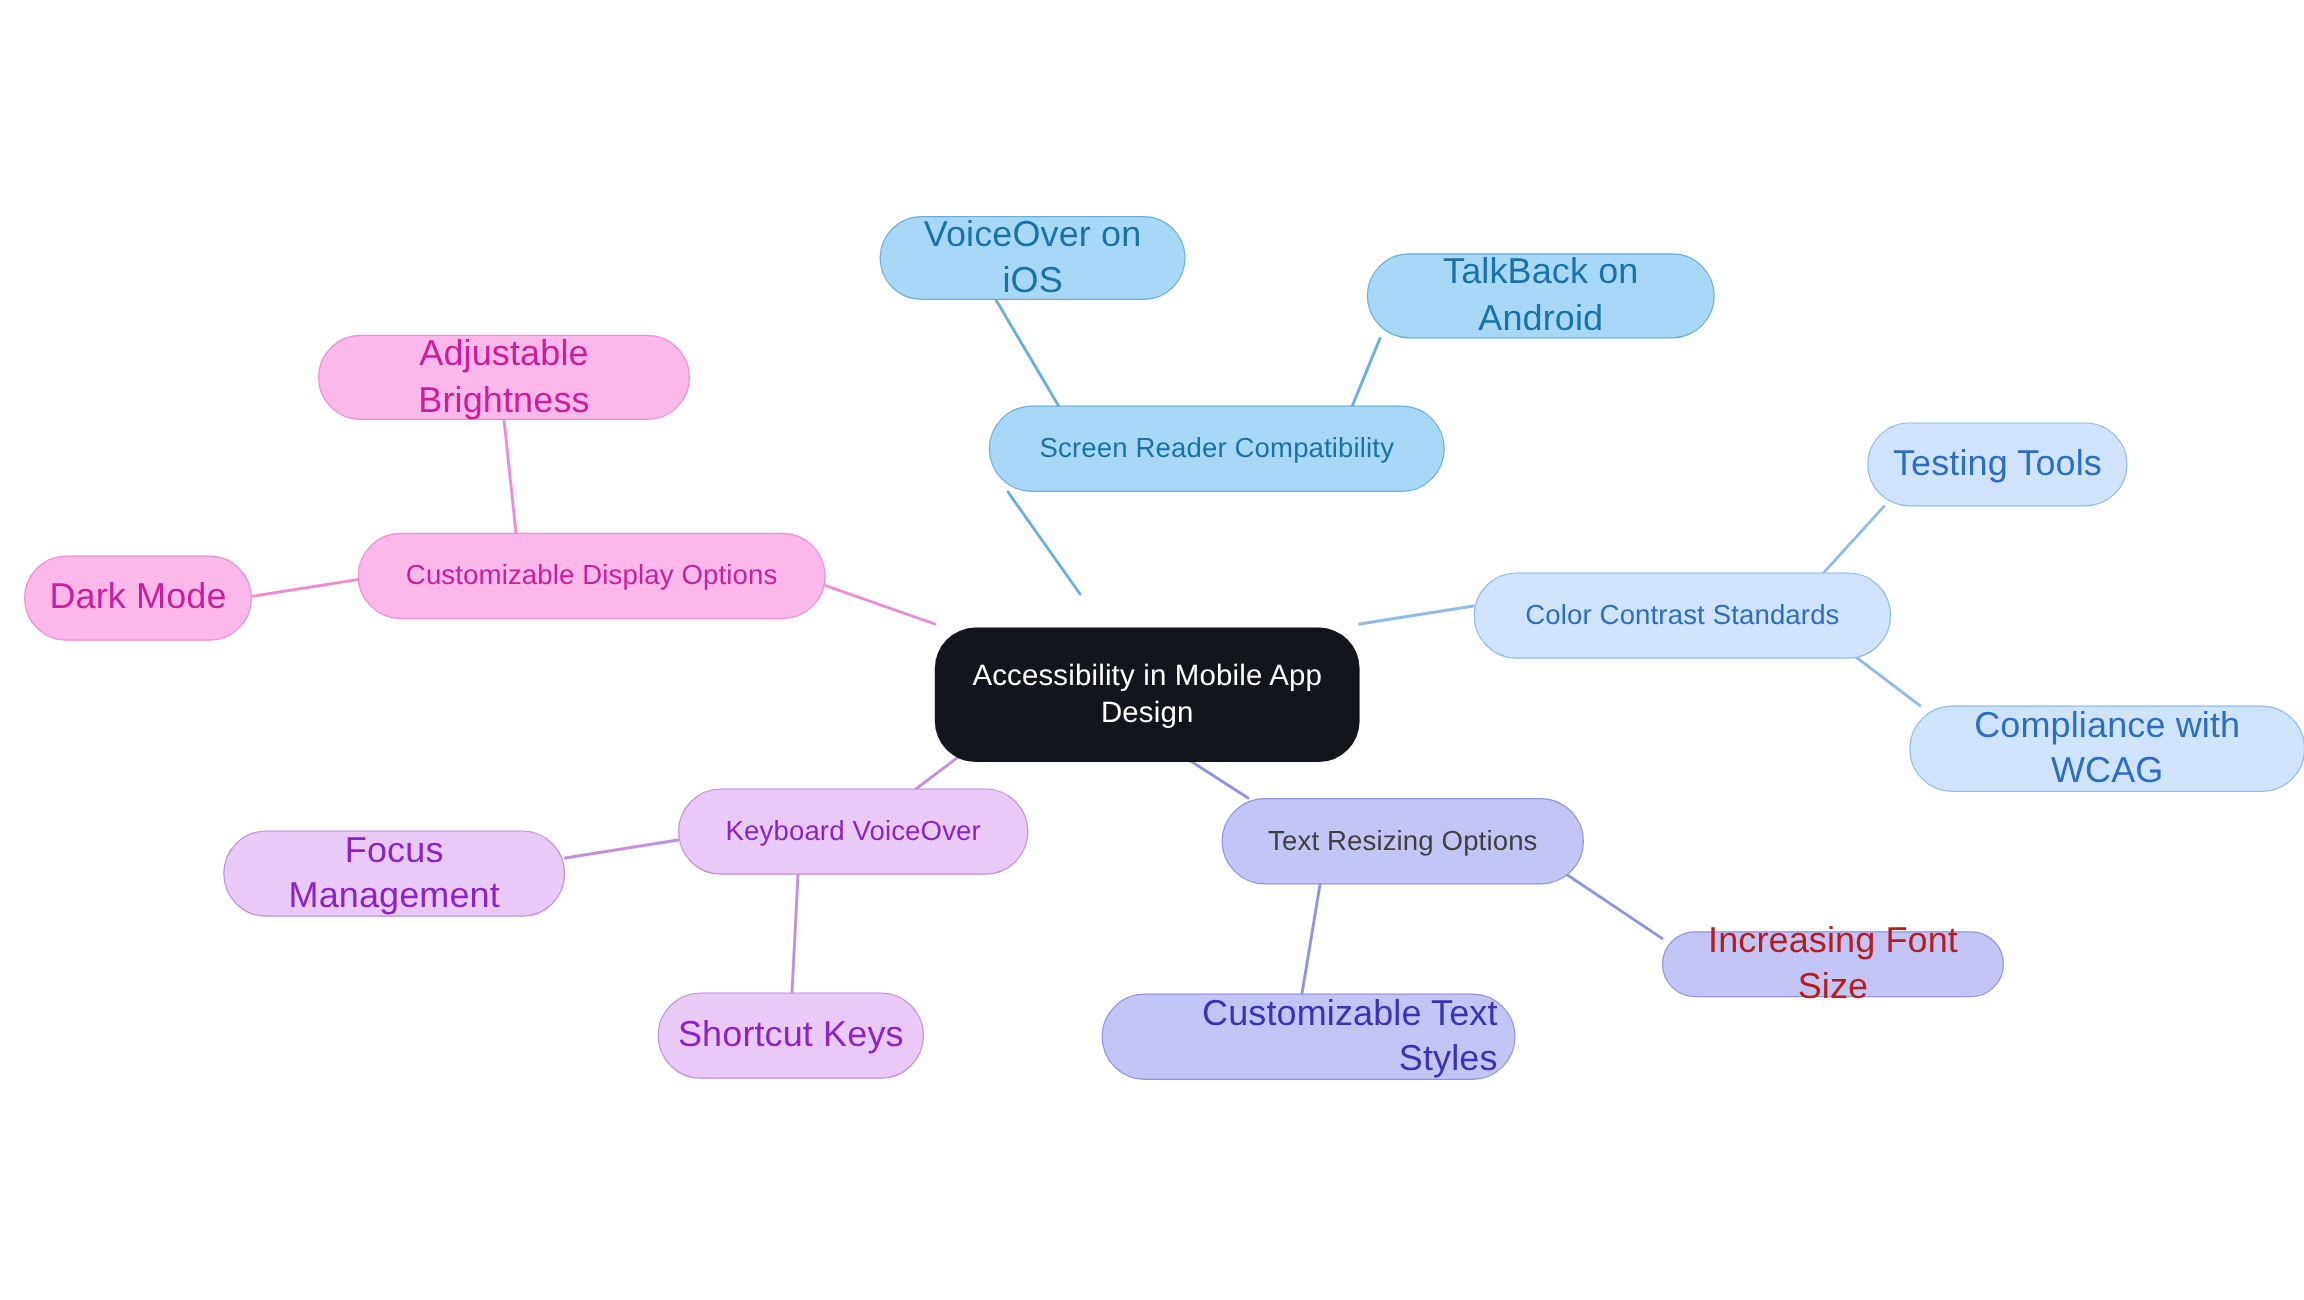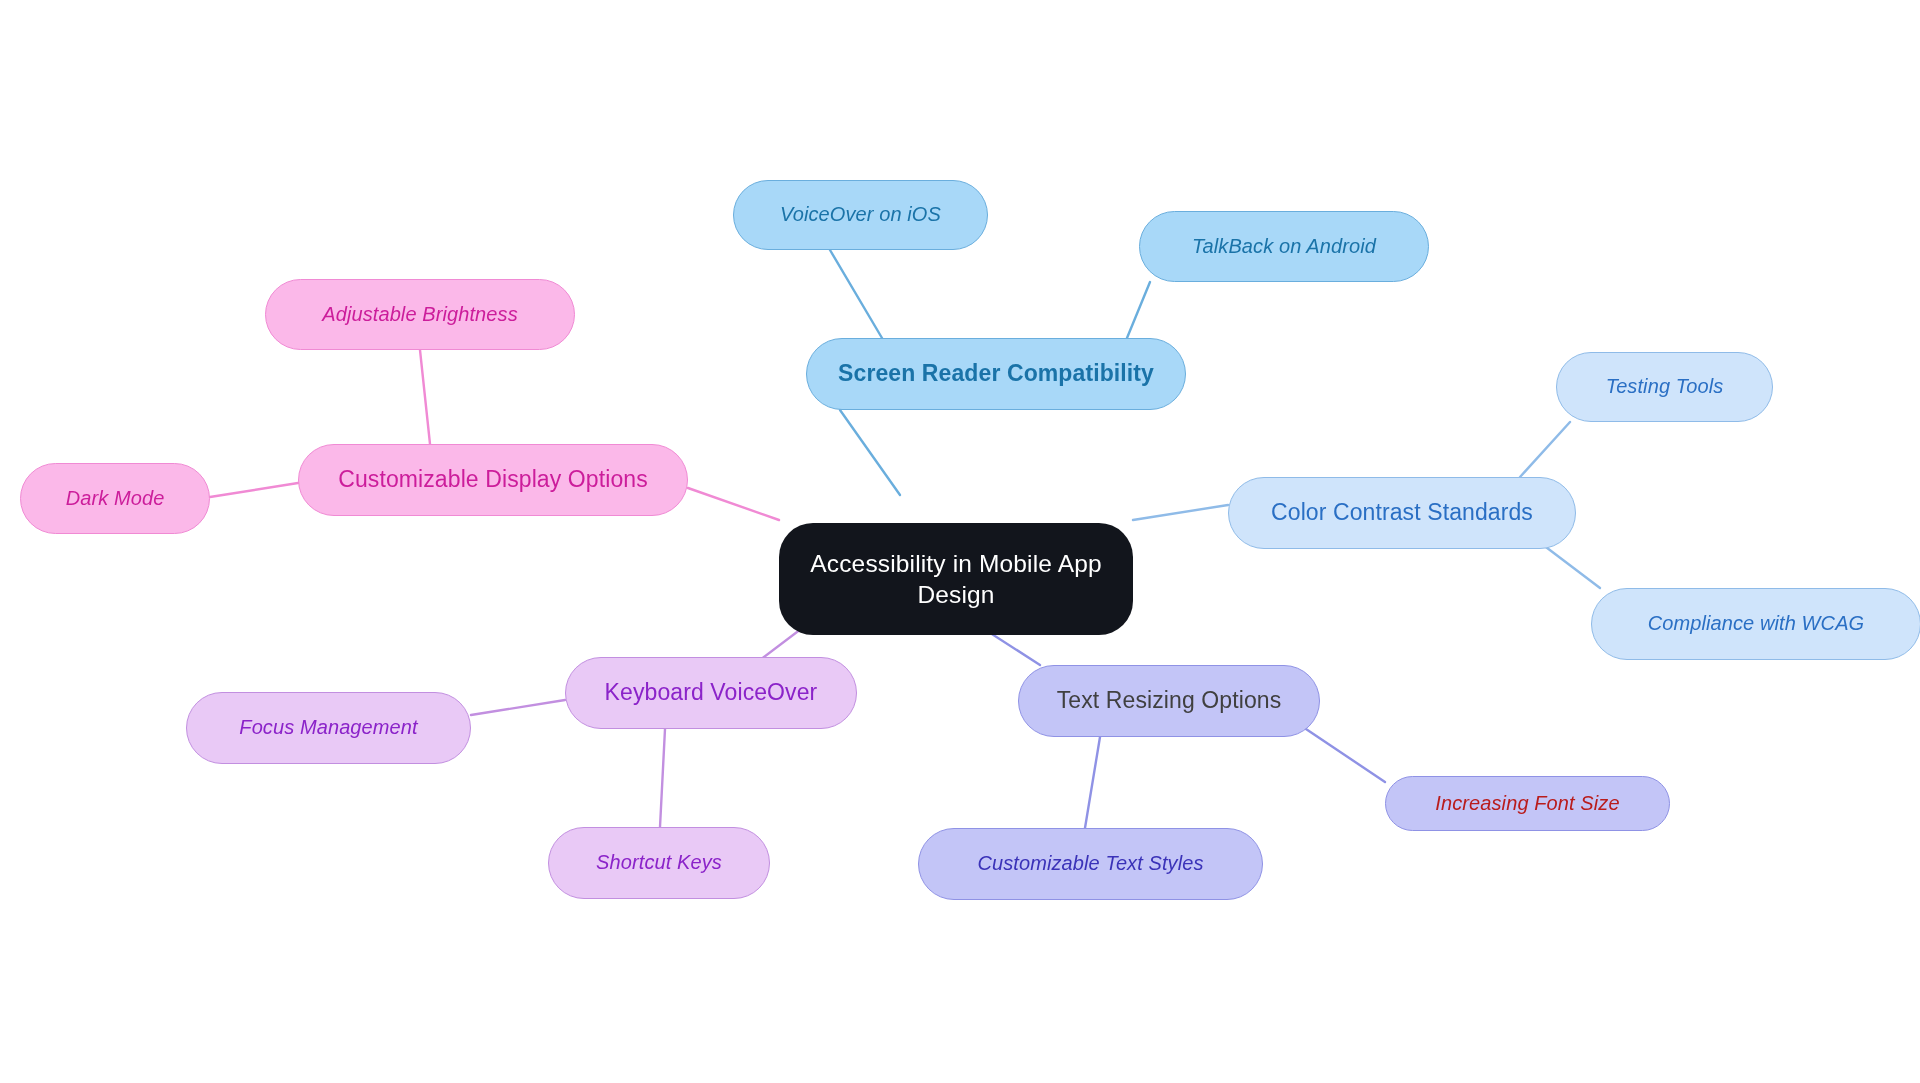--- a/index.html
+++ b/index.html
@@ -48,23 +48,22 @@
     font-size: 24.5px;
     color: #ffffff;
     background: #12151c;
     letter-spacing: 0.15px;
   }
   .node-branch {
     font-size: 23px;
     letter-spacing: 0.1px;
   }
   .node-leaf {
-    font-size: 20px;
+    font-size: 30px;
     letter-spacing: 0.1px;
-    font-style: italic;
   }
 </style>
 </head>
 <body>
 
 <div id="mindmap-canvas">
   <svg id="edge-layer" viewBox="0 0 1920 1083">
       <line x1="900" y1="495" x2="840" y2="410" stroke="#6aaedd" stroke-width="2.4" stroke-linecap="round"></line>
       <line x1="882" y1="338" x2="830" y2="250" stroke="#6aaedd" stroke-width="2.4" stroke-linecap="round"></line>
       <line x1="1120" y1="355" x2="1150" y2="282" stroke="#6aaedd" stroke-width="2.4" stroke-linecap="round"></line>
@@ -76,29 +75,29 @@
       <line x1="1100" y1="737" x2="1085" y2="828" stroke="#8f92e5" stroke-width="2.4" stroke-linecap="round"></line>
       <line x1="830" y1="607" x2="760" y2="660" stroke="#c28fe0" stroke-width="2.4" stroke-linecap="round"></line>
       <line x1="565" y1="700" x2="471" y2="715" stroke="#c28fe0" stroke-width="2.4" stroke-linecap="round"></line>
       <line x1="665" y1="729" x2="660" y2="827" stroke="#c28fe0" stroke-width="2.4" stroke-linecap="round"></line>
       <line x1="779" y1="520" x2="688" y2="488" stroke="#f08ad4" stroke-width="2.4" stroke-linecap="round"></line>
       <line x1="430" y1="444" x2="420" y2="350" stroke="#f08ad4" stroke-width="2.4" stroke-linecap="round"></line>
       <line x1="298" y1="483" x2="210" y2="497" stroke="#f08ad4" stroke-width="2.4" stroke-linecap="round"></line>
     </svg>
   <div id="node-layer">
       <div class="node node-root" style="left: 779px; top: 523px; width: 354px; height: 112px; background: rgb(18, 21, 28); color: rgb(255, 255, 255);"><span>Accessibility in Mobile App Design</span></div>
-      <div class="node node-branch" style="left: 806px; top: 338px; width: 380px; height: 72px; background: rgb(168, 216, 248); border-color: rgb(106, 174, 221); color: rgb(26, 115, 168); font-weight: bold;"><span>Screen Reader Compatibility</span></div>
+      <div class="node node-branch" style="left: 824px; top: 338px; width: 380px; height: 72px; background: rgb(168, 216, 248); border-color: rgb(106, 174, 221); color: rgb(26, 115, 168);"><span>Screen Reader Compatibility</span></div>
       <div class="node node-leaf" style="left: 733px; top: 180px; width: 255px; height: 70px; background: rgb(168, 216, 248); border-color: rgb(106, 174, 221); color: rgb(26, 115, 168);"><span>VoiceOver on iOS</span></div>
       <div class="node node-leaf" style="left: 1139px; top: 211px; width: 290px; height: 71px; background: rgb(168, 216, 248); border-color: rgb(106, 174, 221); color: rgb(26, 115, 168);"><span>TalkBack on Android</span></div>
       <div class="node node-branch" style="left: 1228px; top: 477px; width: 348px; height: 72px; background: rgb(207, 228, 251); border-color: rgb(143, 187, 232); color: rgb(42, 111, 196);"><span>Color Contrast Standards</span></div>
       <div class="node node-leaf" style="left: 1556px; top: 352px; width: 217px; height: 70px; background: rgb(207, 228, 251); border-color: rgb(143, 187, 232); color: rgb(42, 111, 196);"><span>Testing Tools</span></div>
       <div class="node node-leaf" style="left: 1591px; top: 588px; width: 330px; height: 72px; background: rgb(207, 228, 251); border-color: rgb(143, 187, 232); color: rgb(42, 111, 196);"><span>Compliance with WCAG</span></div>
       <div class="node node-branch" style="left: 1018px; top: 665px; width: 302px; height: 72px; background: rgb(195, 197, 247); border-color: rgb(143, 146, 229); color: #404040;"><span>Text Resizing Options</span></div>
       <div class="node node-leaf" style="left: 1385px; top: 776px; width: 285px; height: 55px; background: rgb(195, 197, 247); border-color: rgb(143, 146, 229); color: #b91c1c;"><span>Increasing Font Size</span></div>
-      <div class="node node-leaf" style="left: 918px; top: 828px; width: 345px; height: 72px; background: rgb(195, 197, 247); border-color: rgb(143, 146, 229); color: rgb(58, 50, 184);"><span>Customizable Text Styles</span></div>
+      <div class="node node-leaf" style="left: 918px; top: 828px; width: 345px; height: 72px; background: rgb(195, 197, 247); border-color: rgb(143, 146, 229); color: rgb(58, 50, 184); text-align: right;"><span>Customizable Text Styles</span></div>
       <div class="node node-branch" style="left: 565px; top: 657px; width: 292px; height: 72px; background: rgb(233, 201, 246); border-color: rgb(194, 143, 224); color: rgb(139, 35, 201);"><span>Keyboard VoiceOver</span></div>
       <div class="node node-leaf" style="left: 186px; top: 692px; width: 285px; height: 72px; background: rgb(233, 201, 246); border-color: rgb(194, 143, 224); color: rgb(139, 35, 201);"><span>Focus Management</span></div>
       <div class="node node-leaf" style="left: 548px; top: 827px; width: 222px; height: 72px; background: rgb(233, 201, 246); border-color: rgb(194, 143, 224); color: rgb(139, 35, 201);"><span>Shortcut Keys</span></div>
       <div class="node node-branch" style="left: 298px; top: 444px; width: 390px; height: 72px; background: rgb(251, 184, 233); border-color: rgb(240, 138, 212); color: rgb(204, 29, 155);"><span>Customizable Display Options</span></div>
       <div class="node node-leaf" style="left: 265px; top: 279px; width: 310px; height: 71px; background: rgb(251, 184, 233); border-color: rgb(240, 138, 212); color: rgb(204, 29, 155);"><span>Adjustable Brightness</span></div>
       <div class="node node-leaf" style="left: 20px; top: 463px; width: 190px; height: 71px; background: rgb(251, 184, 233); border-color: rgb(240, 138, 212); color: rgb(204, 29, 155);"><span>Dark Mode</span></div>
     </div>
 </div>
 
 </body></html>

